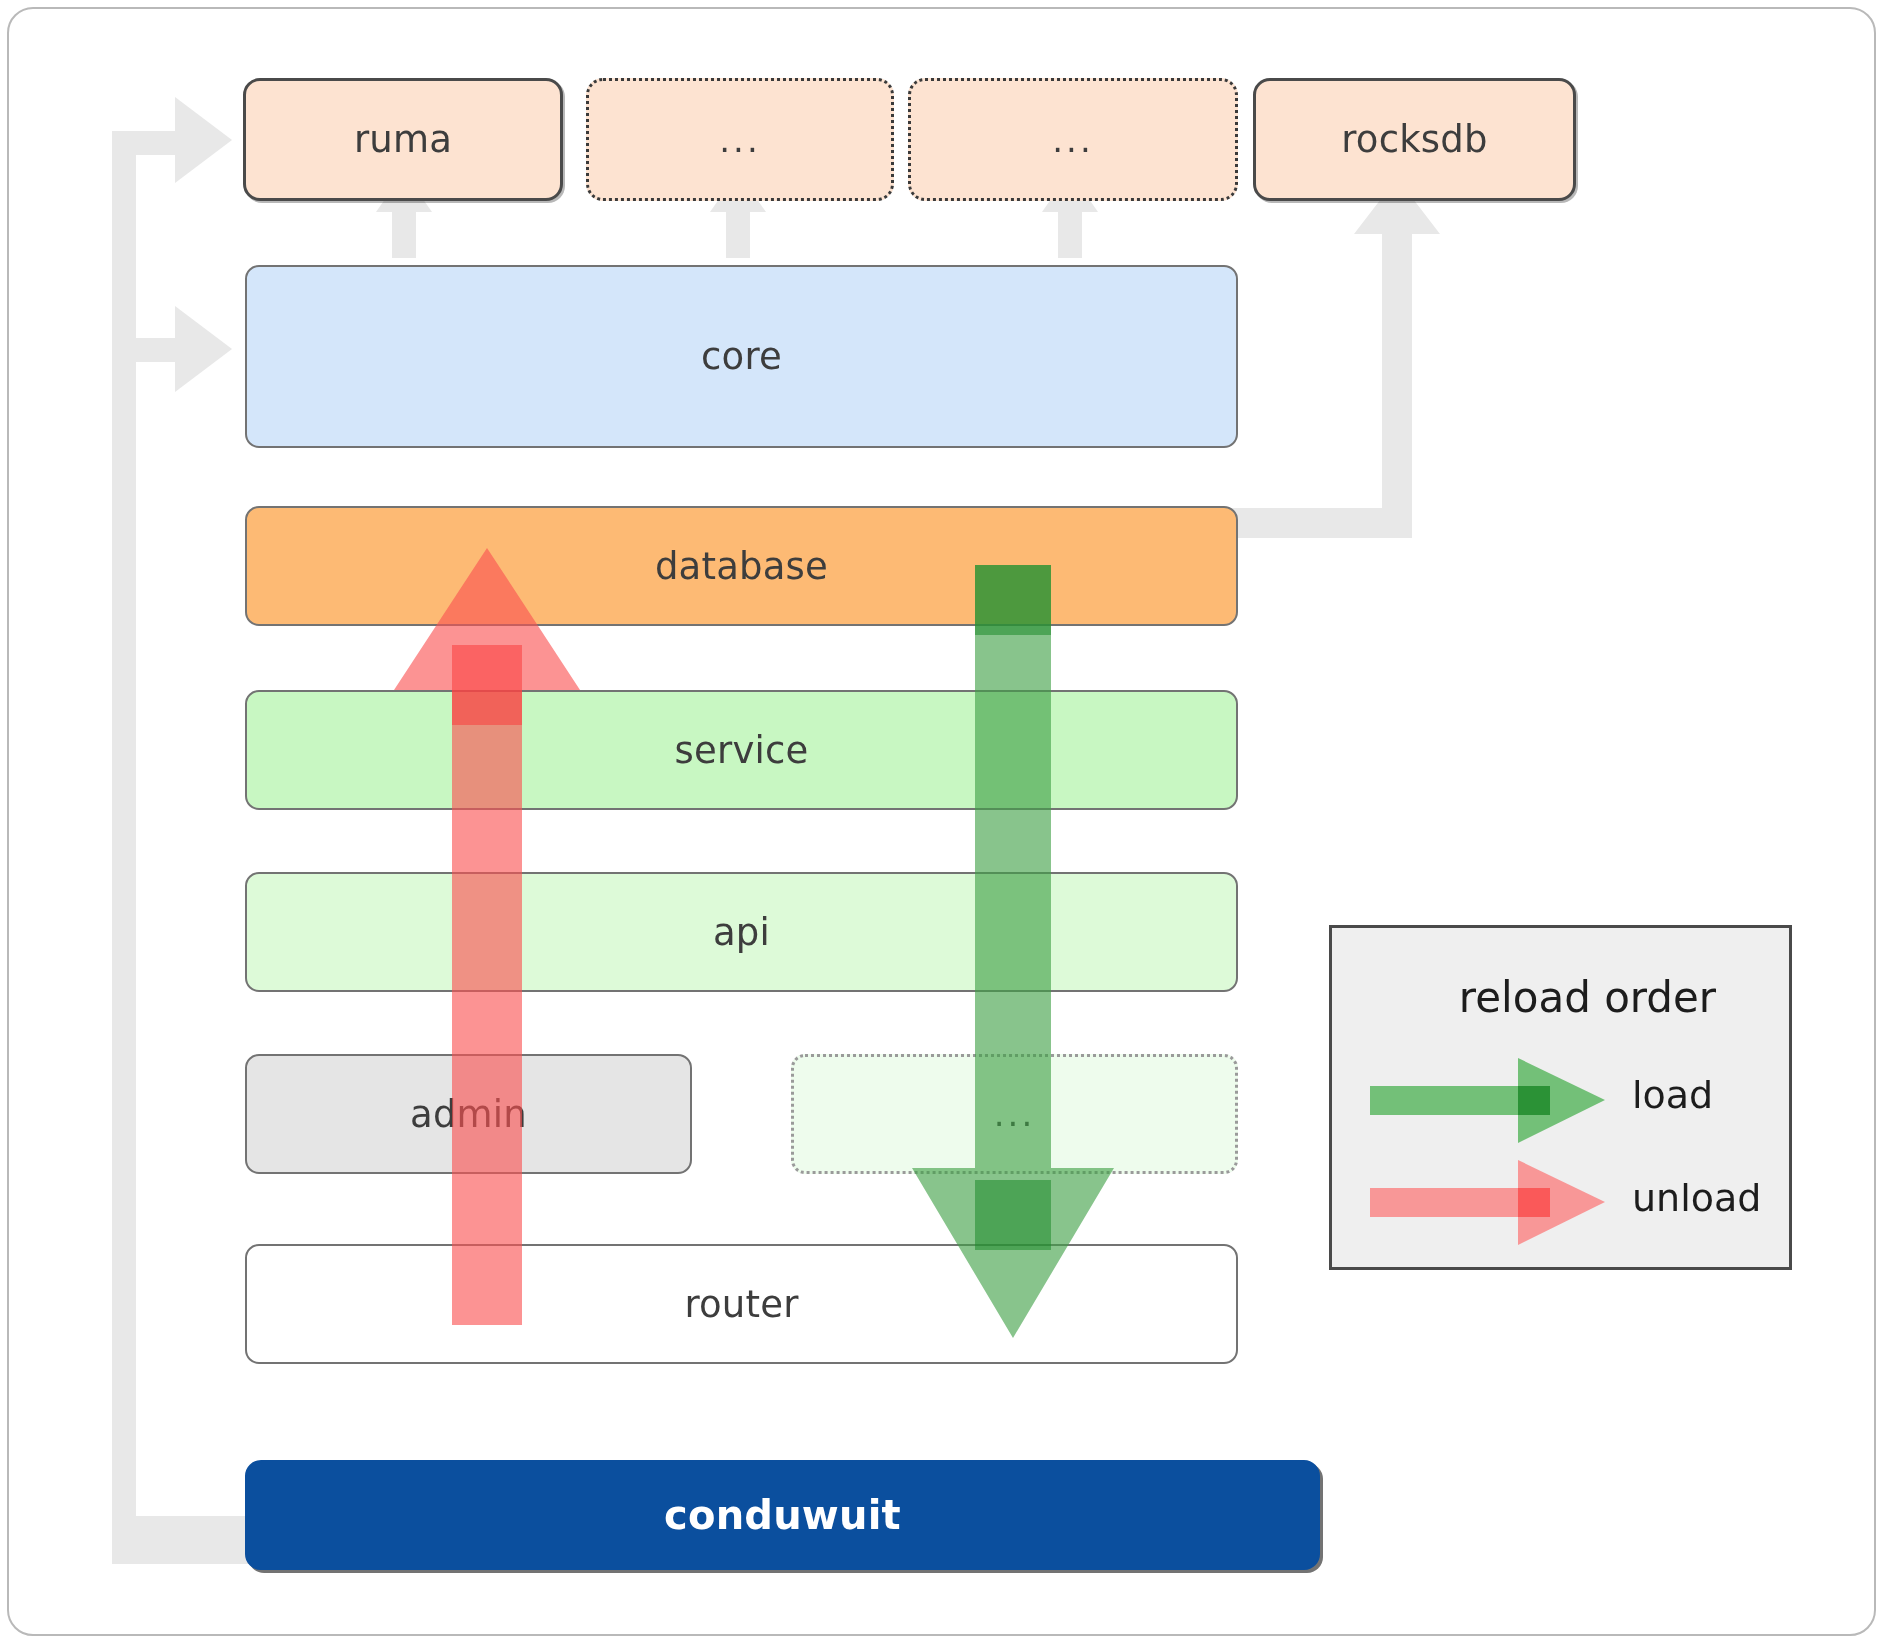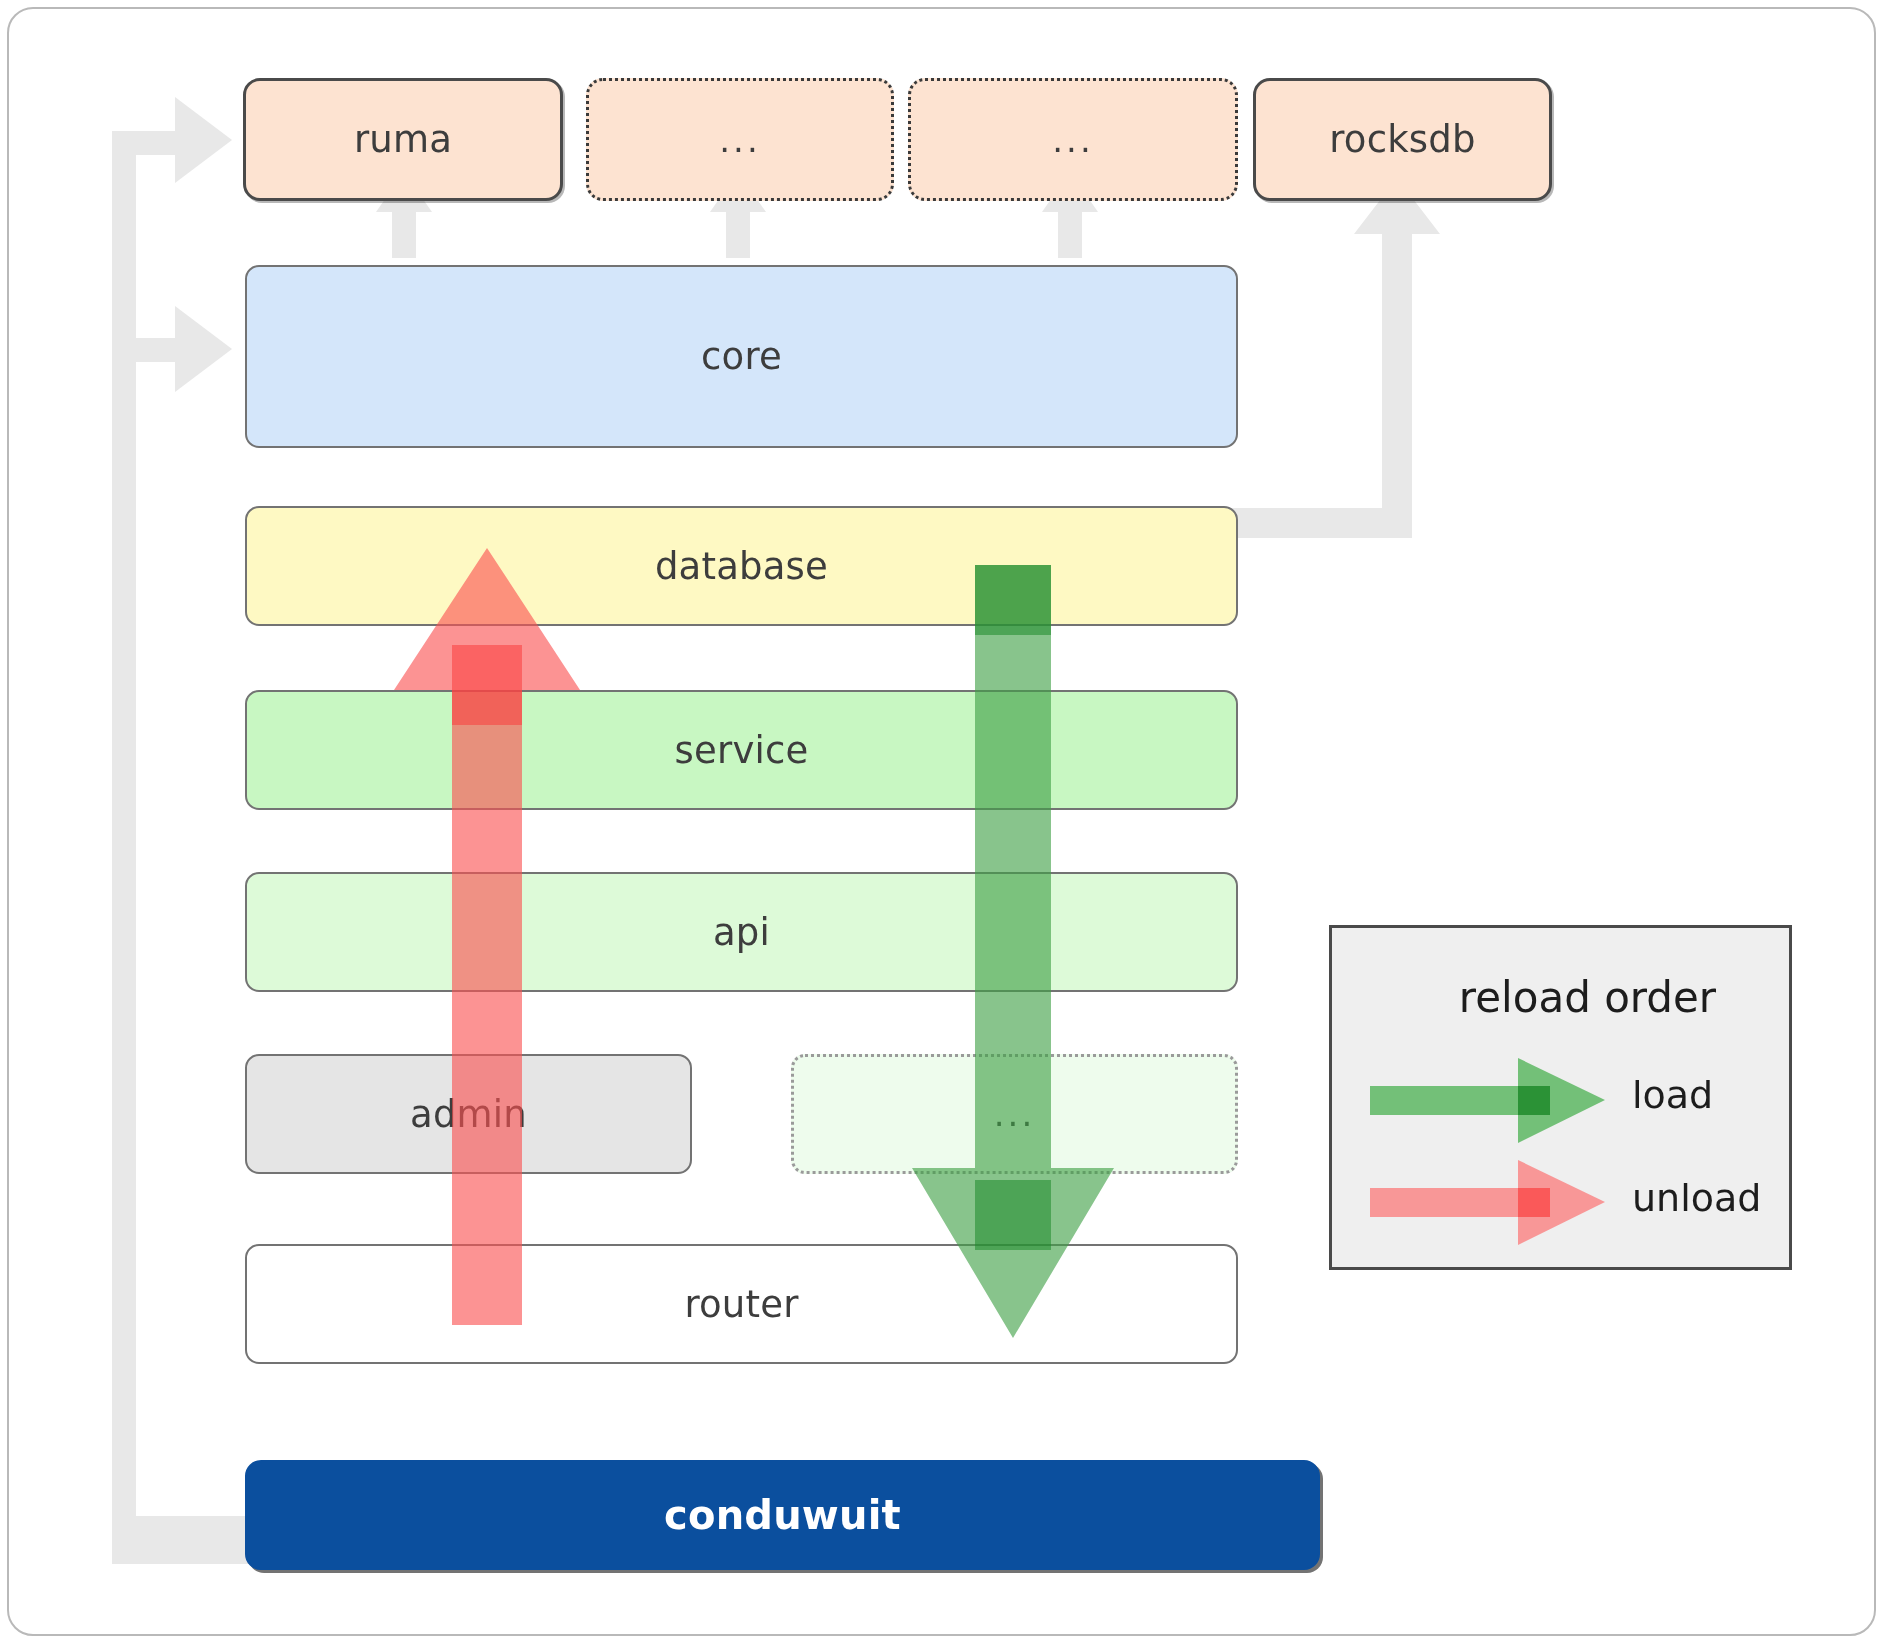--- a/index.html
+++ b/index.html
@@ -36,21 +36,21 @@
   }
   .dep.dotted{
     border:3px dotted #3a3a3a;
     box-shadow:none;
   }
   .layer{
     border:2px solid #737373;
   }
   .layer.dotted{border:3px dotted #9a9a9a;}
   .core{background:#d4e6fa;}
-  .database{background:#fef9c3;}
+  .database{background:#fdba74;}
   .service{background:#c8f7c2;}
   .api{background:#ddfad8;}
   .admin{background:#e5e5e5;}
   .ellipsisbox{background:#eefced;}
   .router{background:#ffffff;}
   .conduwuit{
     background:#0b4f9e;
     color:#ffffff;
     border:2px solid #0b4f9e;
     border-radius:16px;
@@ -114,21 +114,21 @@
   </div>
 
   <div class="box dep dotted" style="left:586px;top:78px;width:308px;height:123px;">
     <span class="ell">...</span>
   </div>
 
   <div class="box dep dotted" style="left:908px;top:78px;width:330px;height:123px;">
     <span class="ell">...</span>
   </div>
 
-  <div class="box dep" style="left:1253px;top:78px;width:299px;height:123px;">
+  <div class="box dep" style="left:1253px;top:78px;width:323px;height:123px;">
     <span>rocksdb</span>
   </div>
 
   <div class="box layer core" style="left:245px;top:265px;width:993px;height:183px;">
     <span>core</span>
   </div>
 
   <div class="box layer database" style="left:245px;top:506px;width:993px;height:120px;">
     <span>database</span>
   </div>

